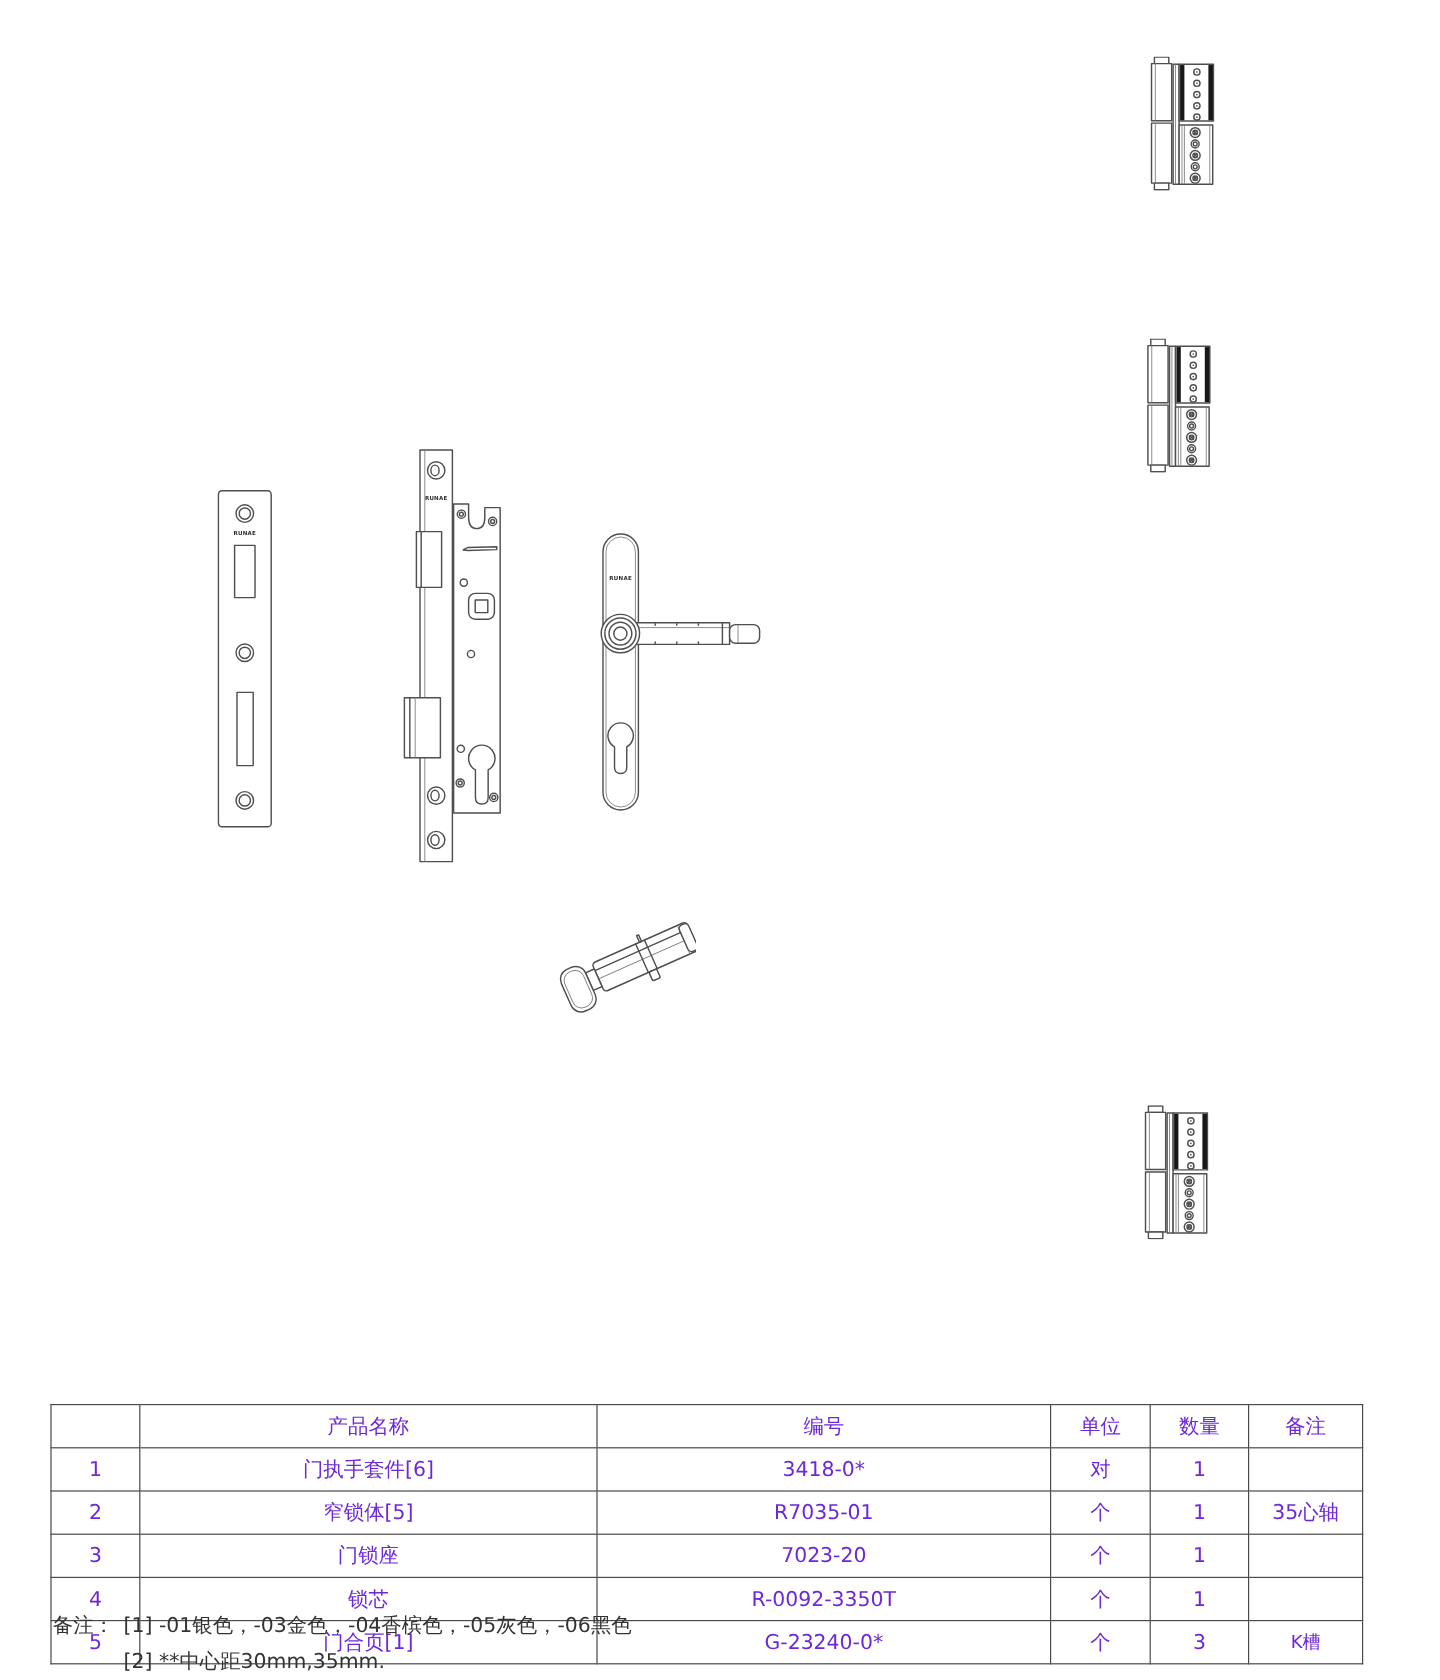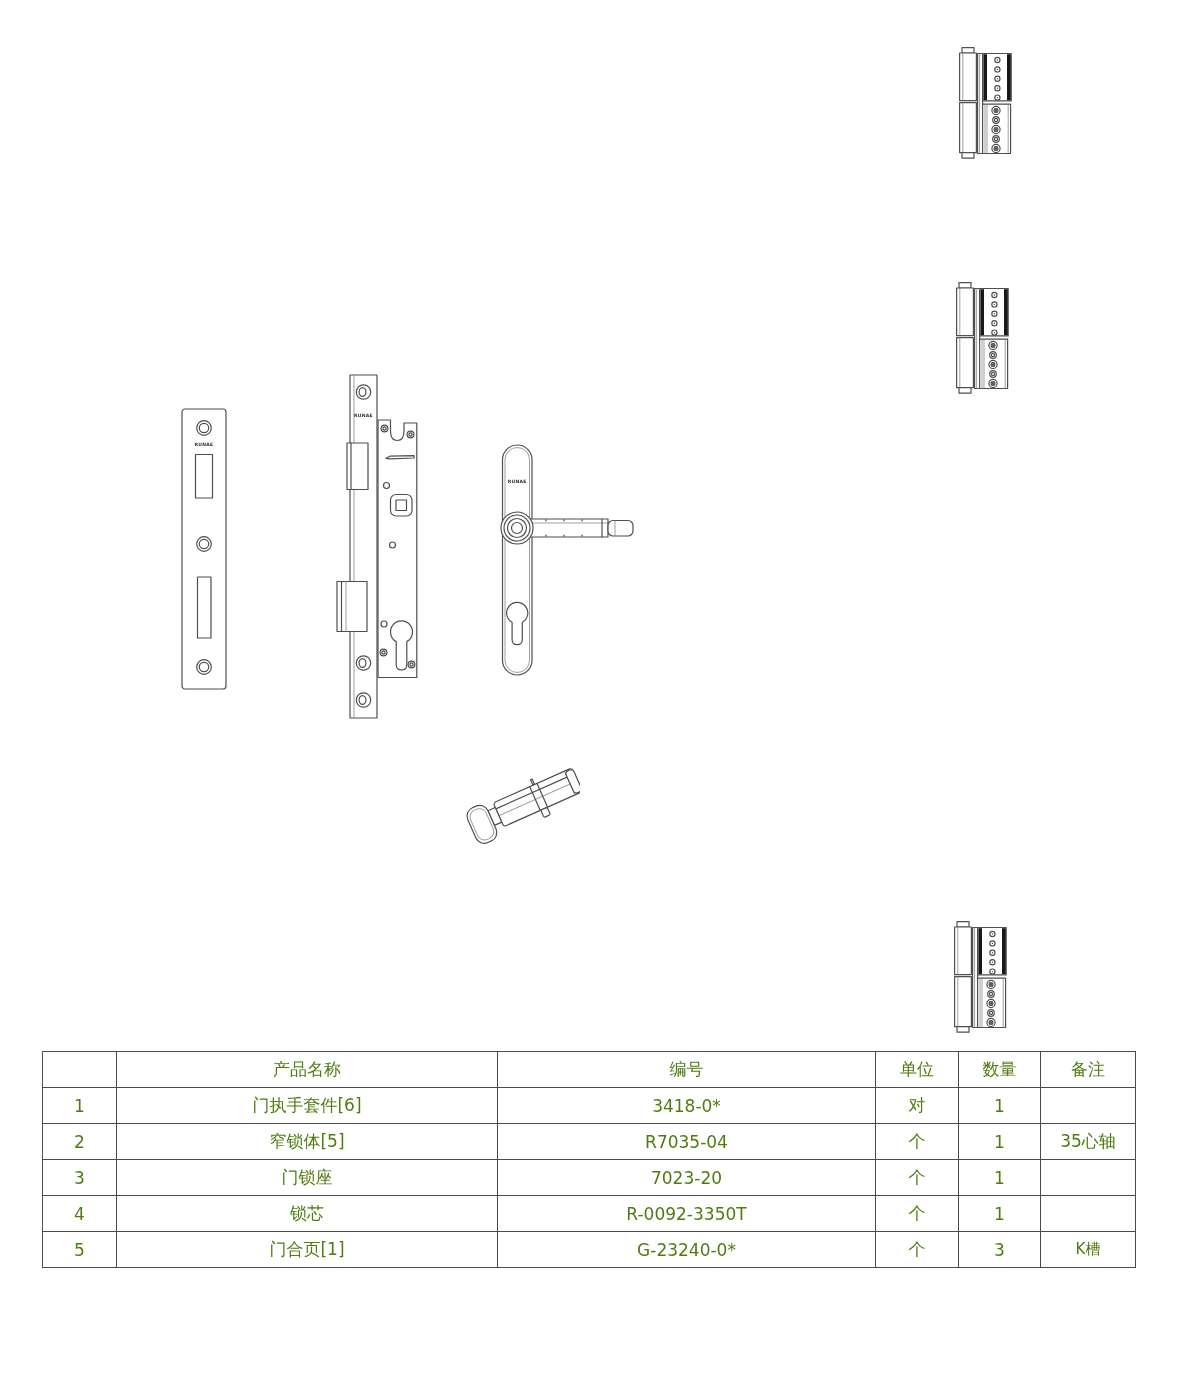--- a/index.html
+++ b/index.html
@@ -12,22 +12,22 @@
   
   .ln  { fill:none; stroke:#4f4f4f; stroke-width:1.2; stroke-linejoin:round; stroke-linecap:round; }
   .wh  { fill:#ffffff; stroke:#4f4f4f; stroke-width:1.2; stroke-linejoin:round; }
   .thin{ fill:none; stroke:#777777; stroke-width:0.7; }
   .dk  { fill:#181818; stroke:none; }
   .dot { fill:#4f4f4f; stroke:none; }
   .brand { font:bold 4.6px "DejaVu Sans",sans-serif; fill:#2f2f2f; text-anchor:middle; letter-spacing:.2px; }
 
   
   .parts-table {
-    position:absolute; left:42px; top:1051px; width:1093px;
-    border-collapse:collapse; table-layout:fixed; font-size:17px; color:#4d7c0f;
+    position:absolute; left:42px; top:1170px; width:1093px;
+    border-collapse:collapse; table-layout:fixed; font-size:17px; color:#6d28d9;
   }
   .parts-table th, .parts-table td {
     border:1.6px solid #4a4a4a; height:35px; padding:0 4px;
     text-align:center; font-weight:normal; overflow:hidden; white-space:nowrap;
   }
   .remark-small { font-size:15px;margin-left:41px; }
 
   
   .notes {
     position:absolute; left:44px; top:1340px; display:flex; gap:8px;
@@ -236,21 +236,21 @@
         <td>1</td>
         <td>门执手套件[6]</td>
         <td>3418-0*</td>
         <td>对</td>
         <td>1</td>
         <td></td>
       </tr>
       <tr>
         <td>2</td>
         <td>窄锁体[5]</td>
-        <td>R7035-04</td>
+        <td>R7035-01</td>
         <td>个</td>
         <td>1</td>
         <td>35心轴</td>
       </tr>
       <tr>
         <td>3</td>
         <td>门锁座</td>
         <td>7023-20</td>
         <td>个</td>
         <td>1</td>
@@ -268,14 +268,21 @@
         <td>5</td>
         <td>门合页[1]</td>
         <td>G-23240-0*</td>
         <td>个</td>
         <td>3</td>
         <td class="remark-small">K槽</td>
       </tr>
     </tbody>
   </table>
 
+  <div class="notes">
+    <span>备注：</span>
+    <div class="lines">
+      <div>[1] -01银色，-03金色，-04香槟色，-05灰色，-06黑色</div>
+      <div>[2] **中心距30mm,35mm.</div>
+    </div>
+  </div>
 
 </div>
 
 </body></html>

